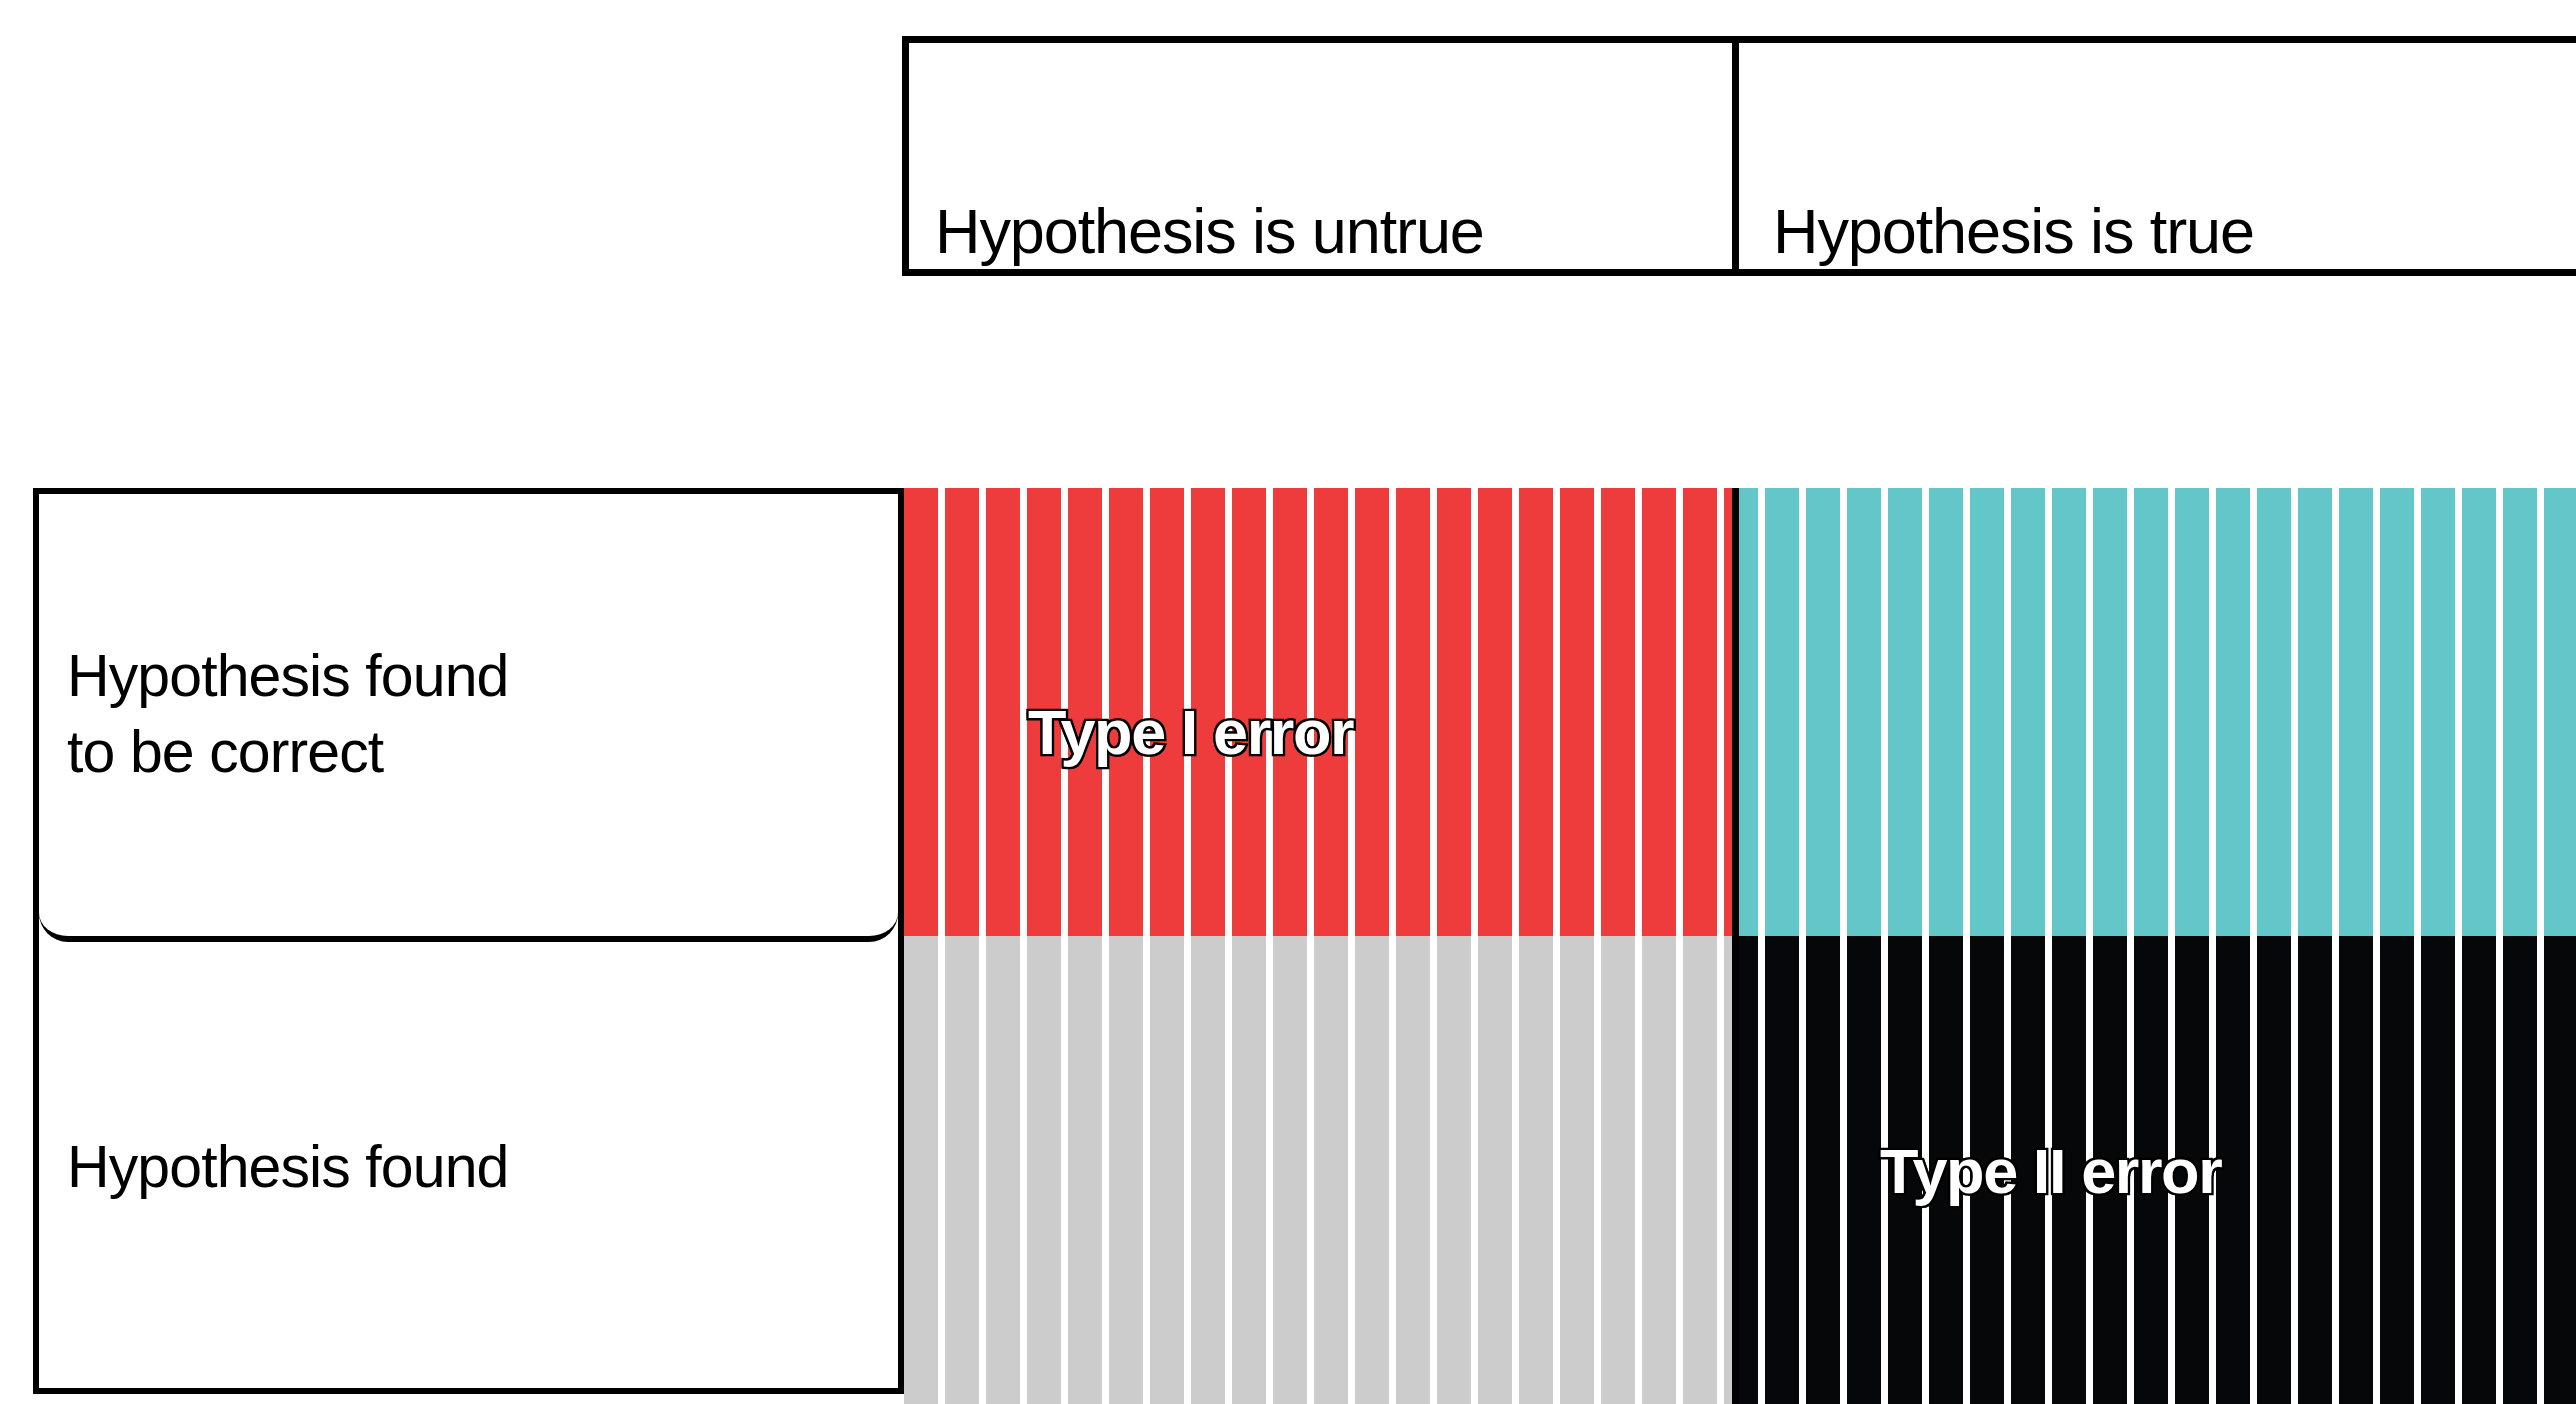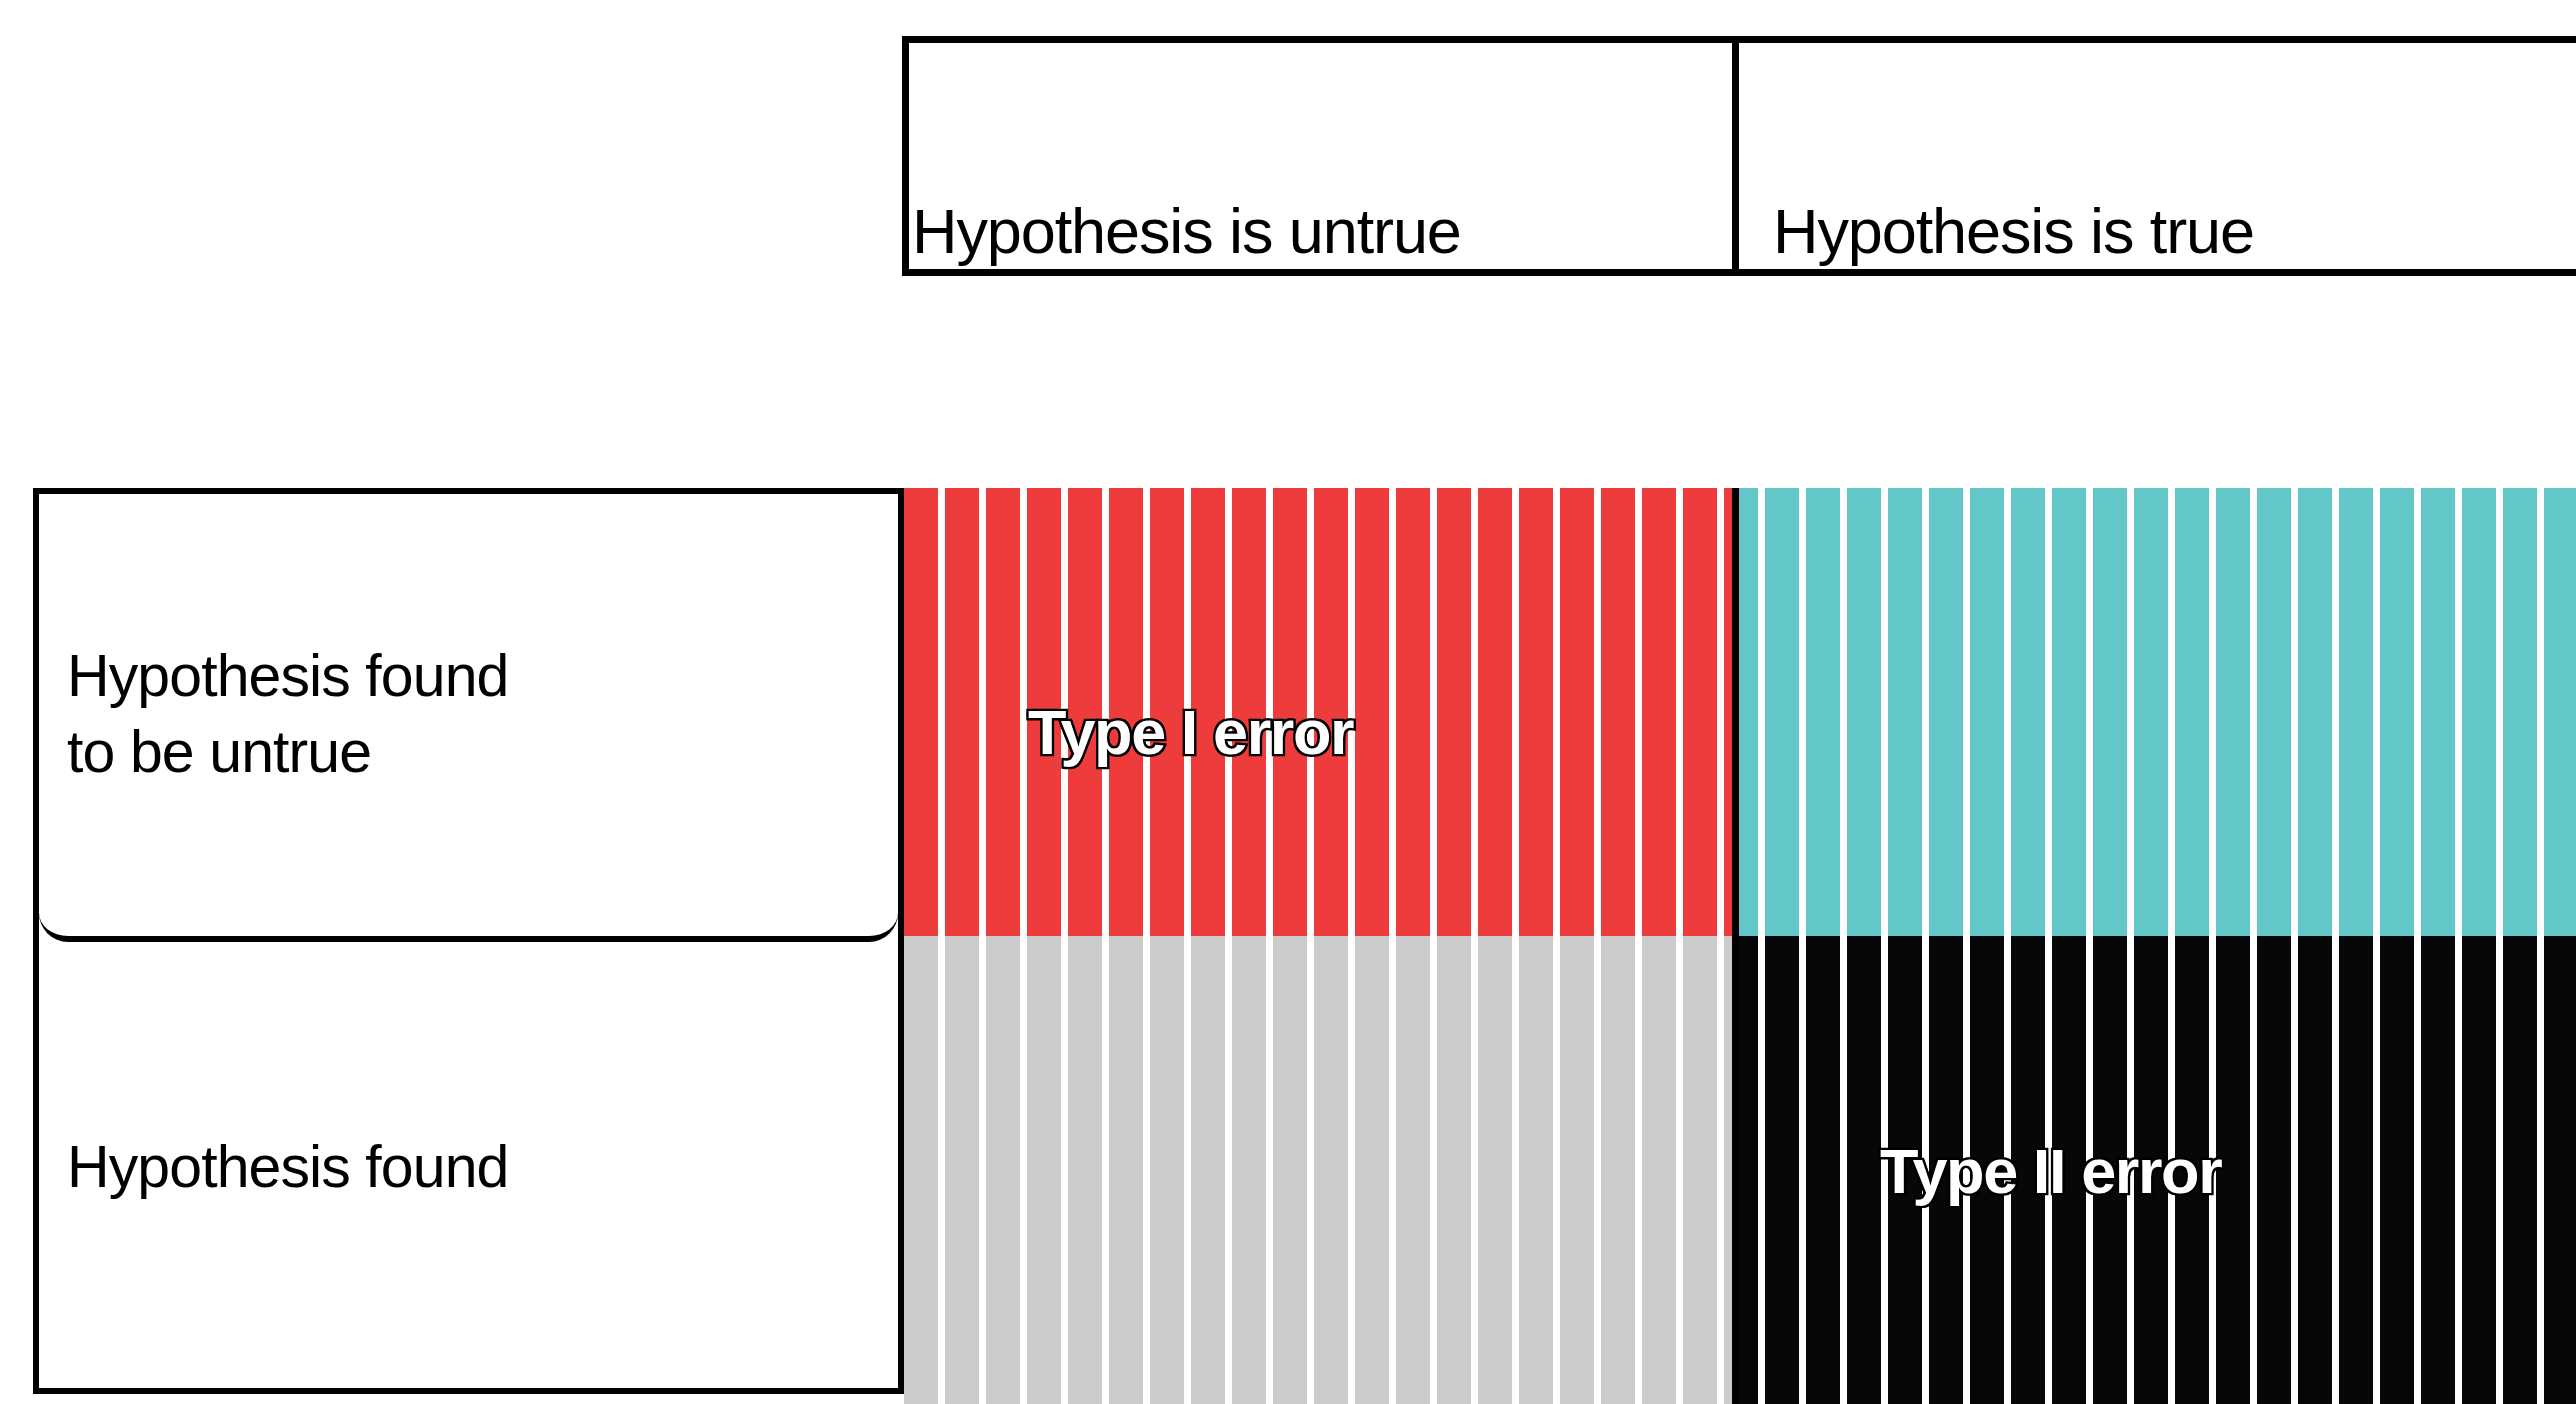--- a/index.html
+++ b/index.html
@@ -103,21 +103,21 @@
     position: absolute;
     top: 0;
     height: 100%;
     display: flex;
     align-items: flex-end;
     box-sizing: border-box;
   }
   #hdr-untrue {
     left: 0px;
     width: 830px;
-    padding-left: 3px;
+    padding-left: 26px;
     padding-bottom: 5.7px;
   }
   #hdr-true {
     left: 836px;
     width: 824px;
     padding-left: 28px;
     padding-bottom: 5.7px;
     text-align: center;
   }
   #hdr-divider {
@@ -223,21 +223,21 @@
       <span class="hdr-text">Hypothesis is true</span>
     </div>
   </div>
   <div id="hdr-divider"></div>
 
   <div id="rowlabels">
 
     <div class="row-cell" id="row-correct">
       <div class="row-text">
         <span>Hypothesis found</span><br>
-        <span>to be untrue</span>
+        <span>to be correct</span>
       </div>
     </div>
 
     <div class="row-cell" id="row-incorrect">
       <div class="row-text">
         <span>Hypothesis found</span><br>
       </div>
     </div>
 
   </div>

